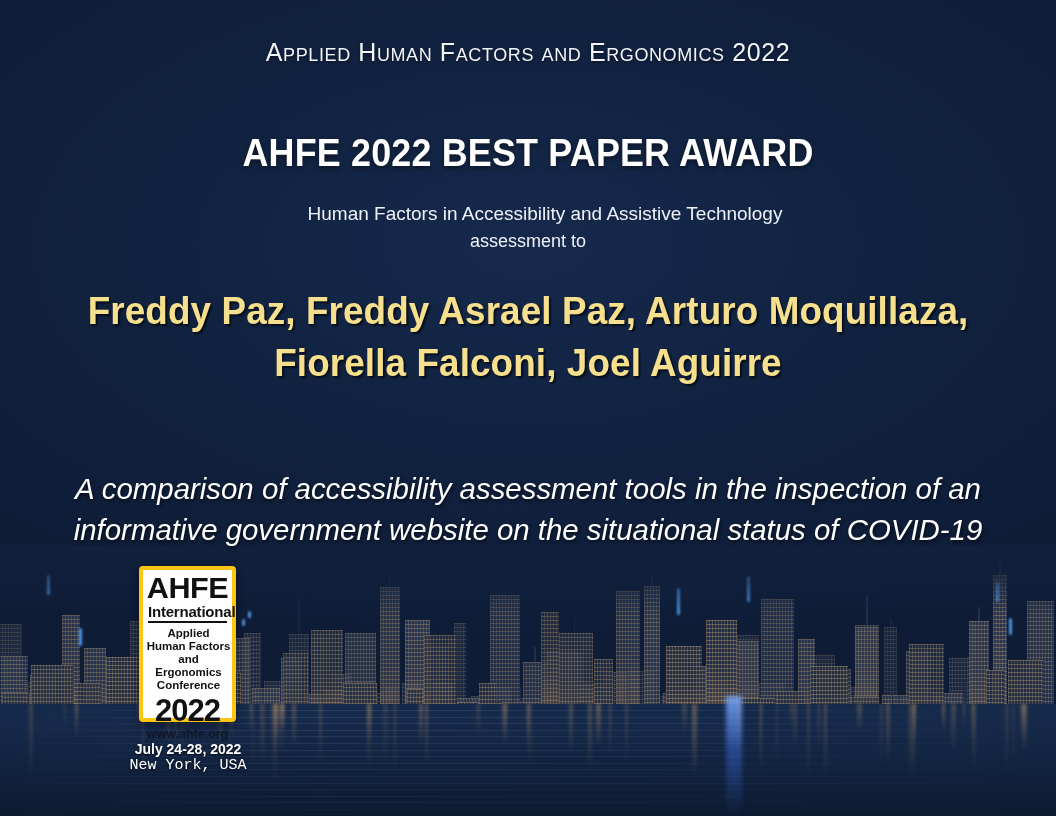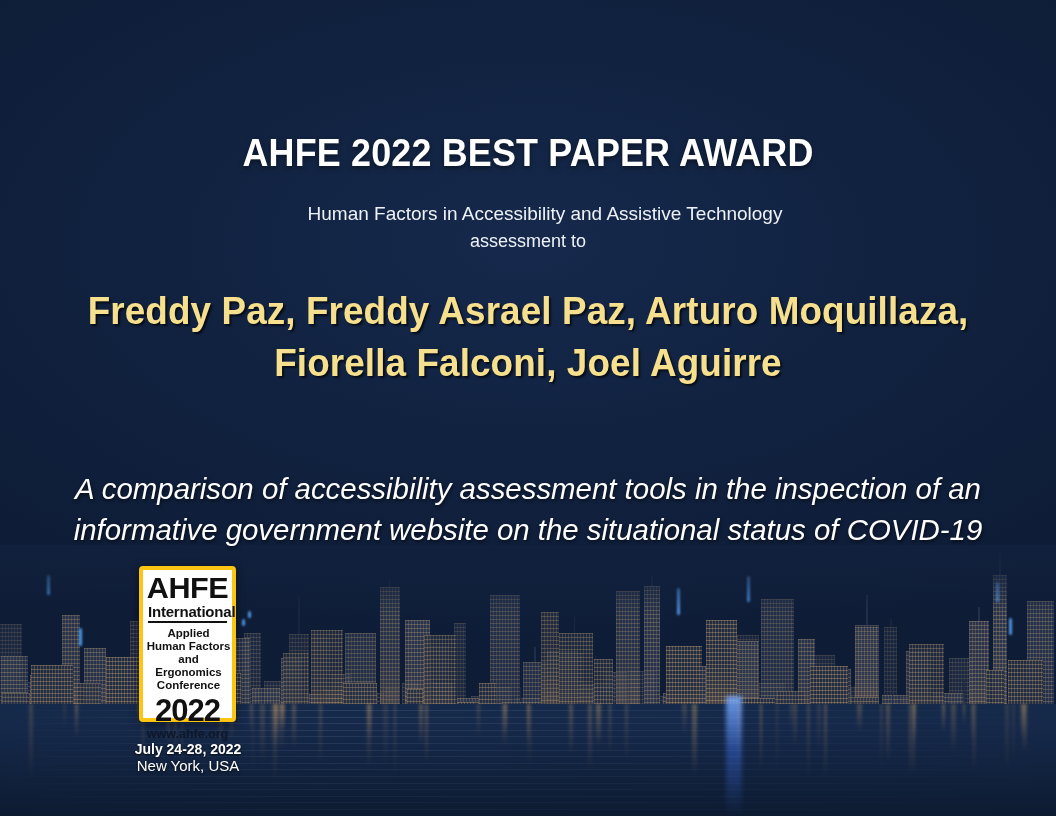--- a/index.html
+++ b/index.html
@@ -166,20 +166,21 @@
     font-size:14px; font-weight:bold; line-height:16px;
     font-stretch:condensed;
     text-shadow:0 1px 3px rgba(0,0,0,.8);
   }
   #event-city {
     position:absolute; left:109px; top:757px; width:158px;
     text-align:center; color:#ffffff;
     font-size:15px; font-weight:400; line-height:17px;
     font-stretch:condensed;
     text-shadow:0 1px 3px rgba(0,0,0,.8);
+    font-family:Liberation Mono, monospace;
   }
 
   
   #signature-block { position:absolute; left:688px; top:664px; width:282px; }
   #signature-mark { position:relative; height:48px; }
   #signature-mark svg { position:absolute; left:12px; top:0; }
   #signature-rule {
     height:2px; width:262px; margin:2px 0 0 10px;
     background:linear-gradient(90deg, rgba(240,228,150,.15), #efe5a4 12%, #f3e9ae 85%, rgba(240,228,150,.2));
   }
@@ -448,20 +449,21 @@
         <div class="wave" style="top: 85px; opacity: 0.25;"></div>
         <div class="wave" style="top: 92px; opacity: 0.23;"></div>
         <div class="wave" style="top: 98px; opacity: 0.2;"></div>
         <div class="wave" style="top: 105px; opacity: 0.18;"></div>
       </div>
     <div id="city-haze"></div>
   </div>
 
   <div id="content">
 
+    <div class="ctr conf-line" id="conf-line-1">Applied Human Factors and Ergonomics 2022</div>
 
 
     <div class="ctr" id="award-title">AHFE 2022 BEST PAPER AWARD</div>
 
     <div class="ctr" id="track-name">Human Factors in Accessibility and Assistive Technology</div>
 
     <div class="ctr" id="presented-to">assessment to</div>
 
     <div class="ctr" id="recipients">Freddy Paz, Freddy Asrael Paz, Arturo Moquillaza, Fiorella Falconi, Joel Aguirre</div>
 

